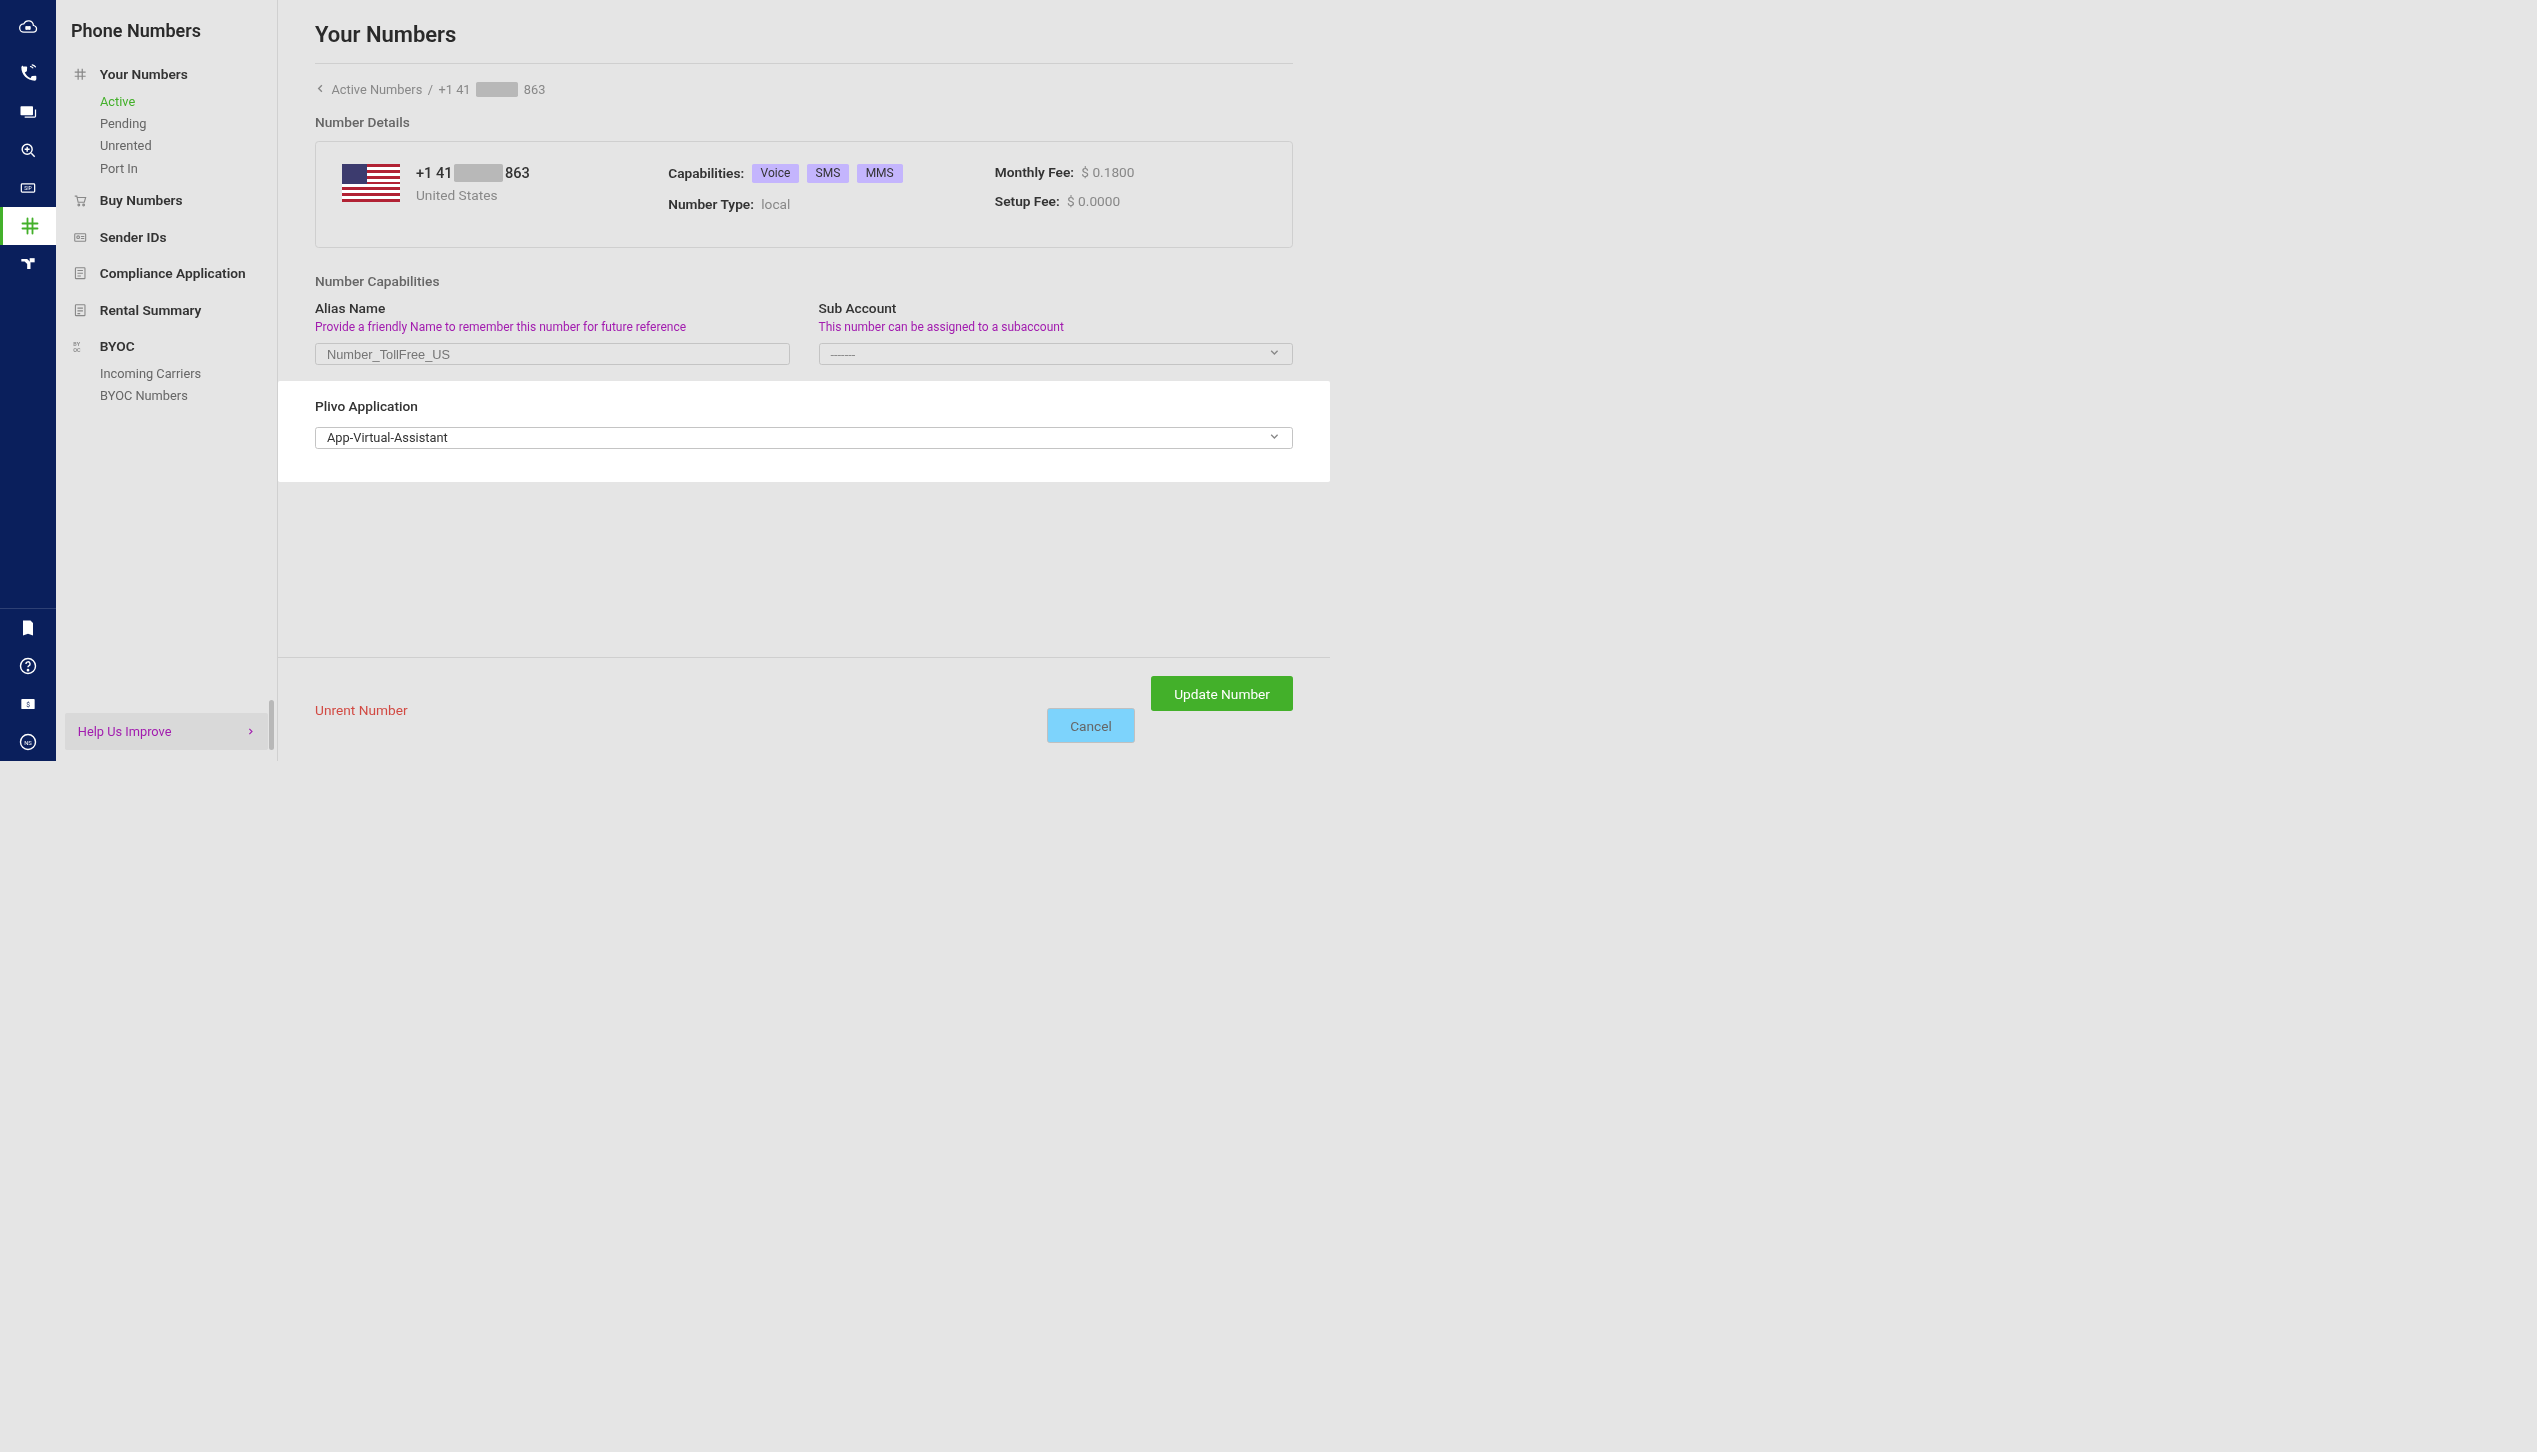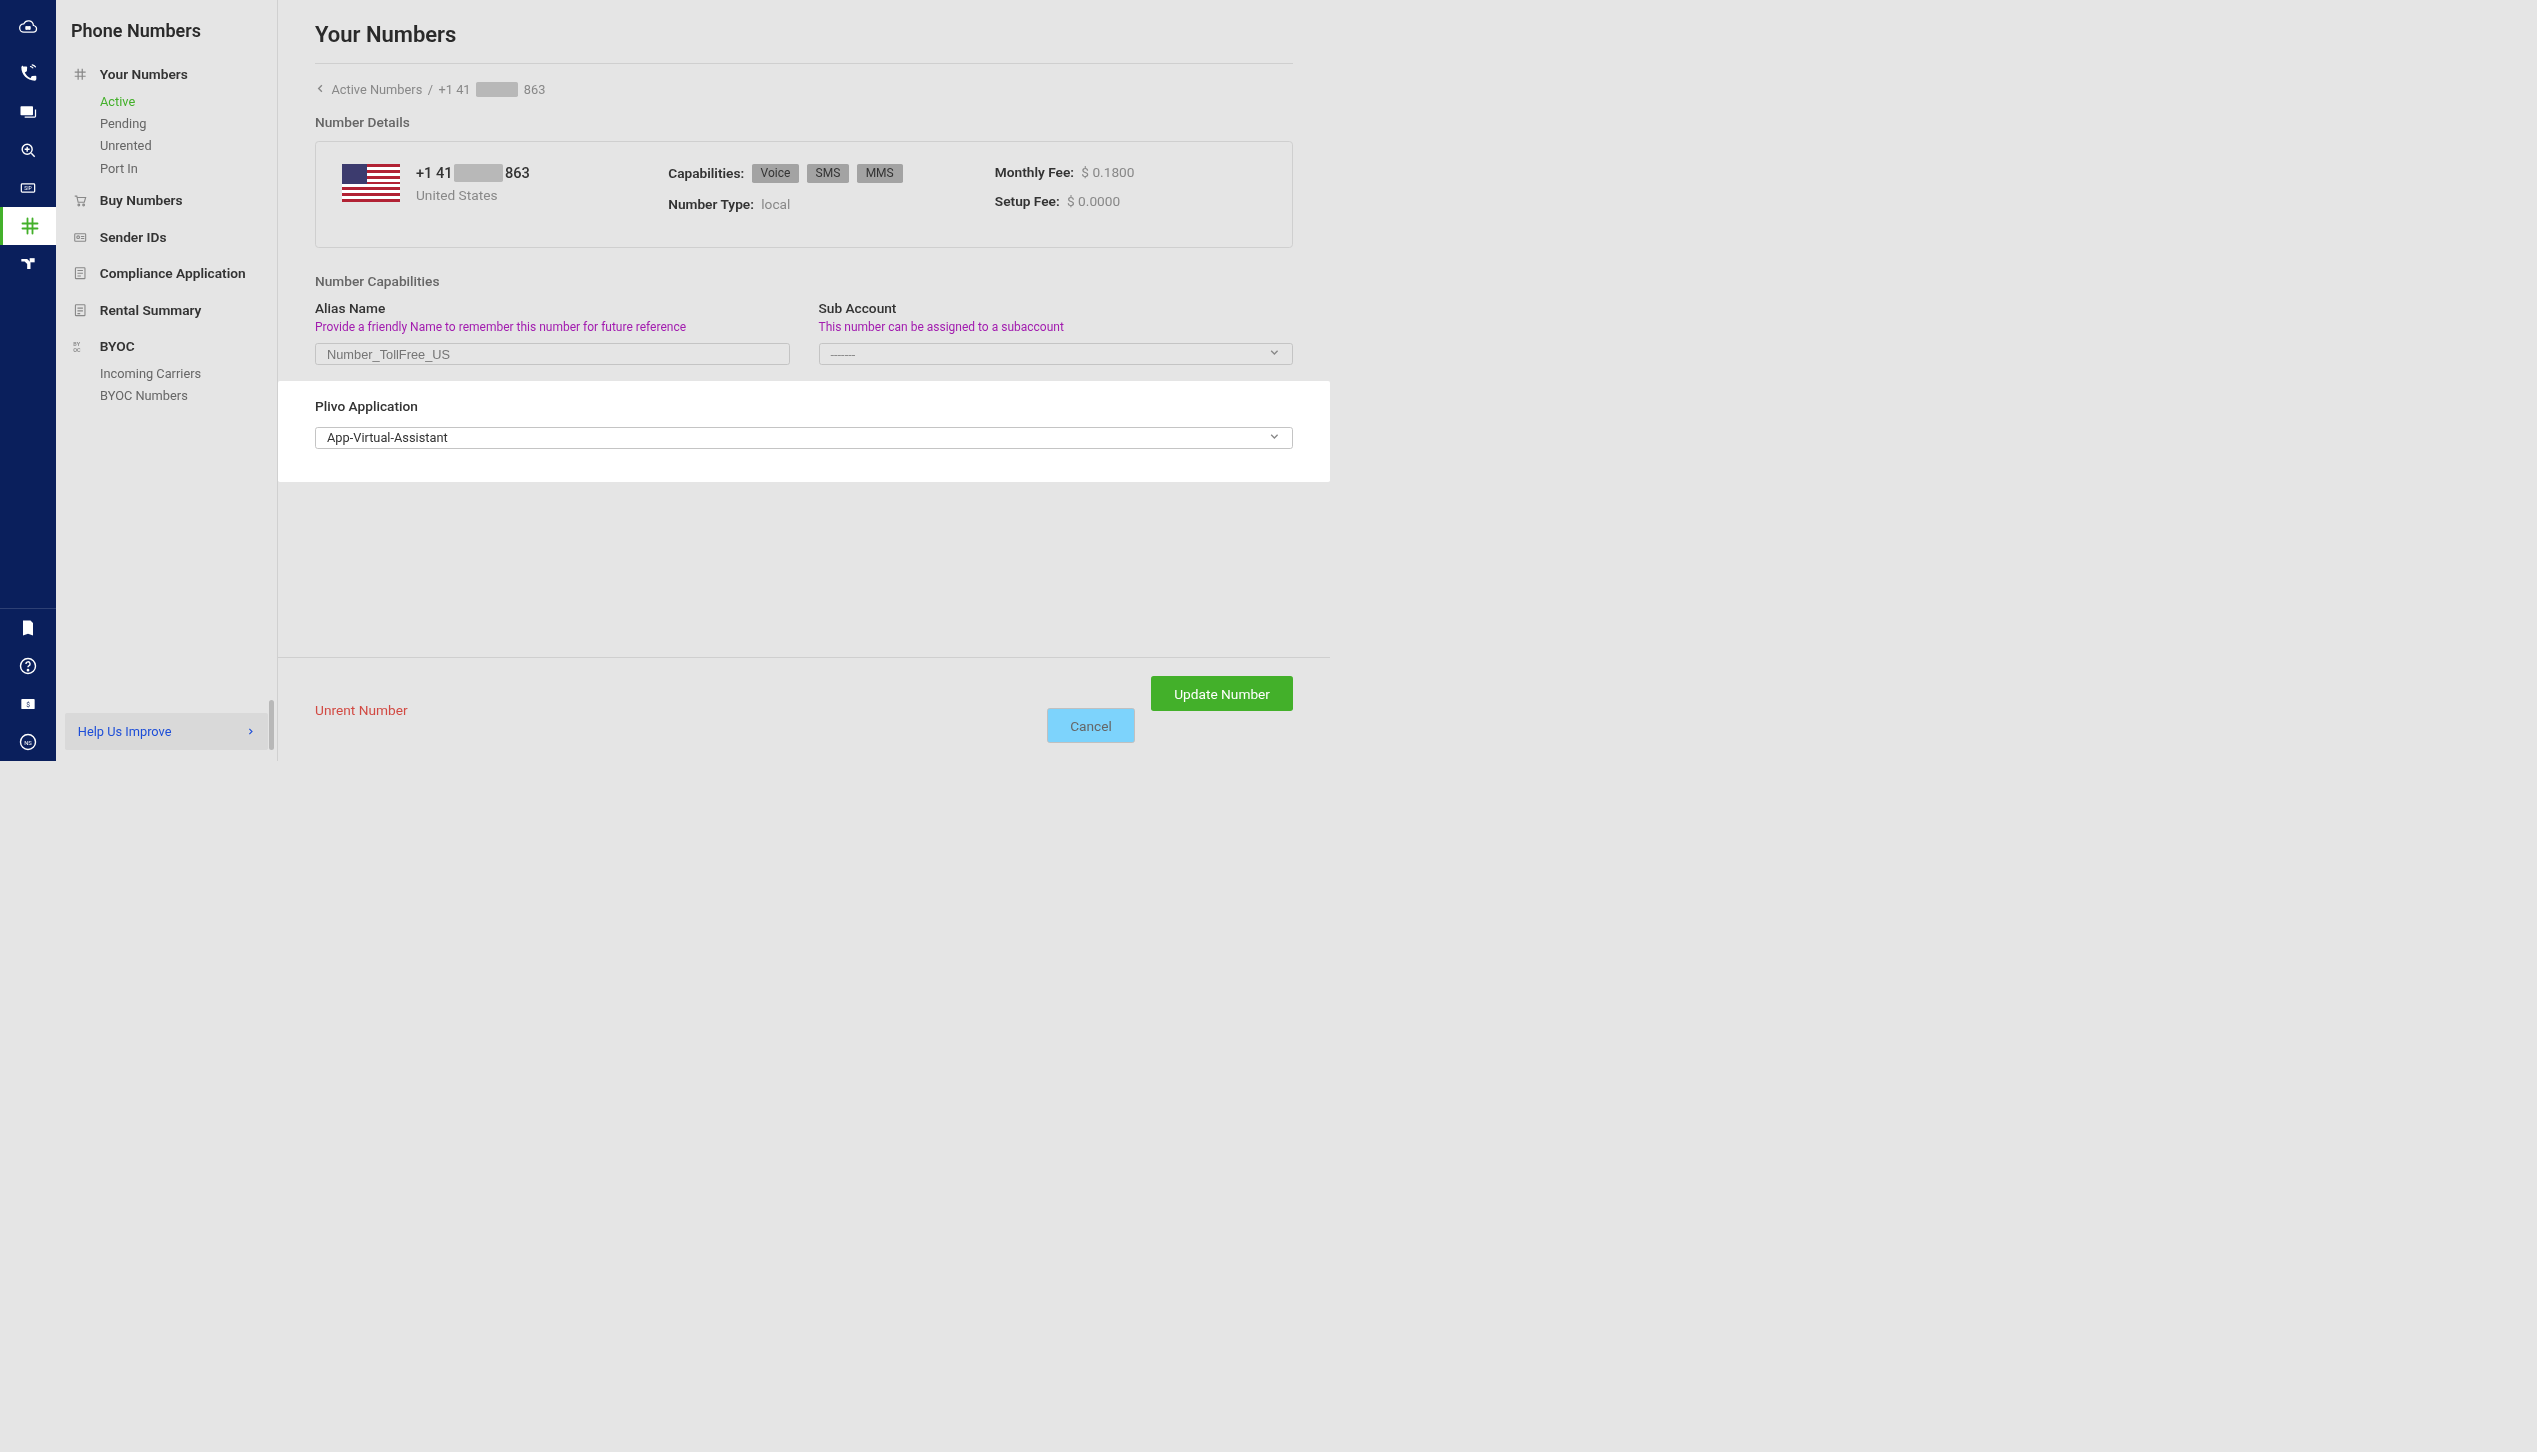--- a/index.html
+++ b/index.html
@@ -85,21 +85,21 @@
     font-size: 12.8px;
   }
   .nav-sub.active { color: #43b02a; }
   .help-improve {
     margin: 0 9px 11px;
     background: #d9d9d9;
     padding: 11px 12.8px;
     display: flex;
     align-items: center;
     justify-content: space-between;
-    color: #1d4ed8;
+    color: #a21caf;
     cursor: pointer;
     font-size: 12.8px;
     border-radius: 1.8px;
   }
   .scroll-ind {
     position: absolute;
     right: 2.7px;
     bottom: 11px;
     width: 5.5px;
     height: 50px;
@@ -172,21 +172,21 @@
     background: #3c3b6e;
   }
   .phone-info { display: flex; flex-direction: column; gap: 5.5px; }
   .phone-num { font-size: 14.6px; font-weight: 500; color: #333; display: flex; align-items: center; gap: 1.8px;}
   .mask { display:inline-block; background:#b8b8b8; color:transparent; border-radius:1.8px; }
   .country { color: #888; font-size: 13.7px; }
   .kv { display: flex; align-items: center; gap: 7.3px; margin-bottom: 12.8px; font-size: 13.7px;}
   .kv .k { font-weight: 600; color: #333; }
   .kv .v { color: #888; }
   .chips { display: flex; gap: 7.3px; }
-  .chip { background: #a3a3a3; border-radius: 1.8px; padding: 2.7px 9px; font-size: 12px; color: #333; }
+  .chip { background: #c4b5fd; border-radius: 1.8px; padding: 2.7px 9px; font-size: 12px; color: #333; }
 
   .config-grid {
     display: flex;
     gap: 29px;
     margin-bottom: 16.4px;
   }
   .field { flex: 1; }
   .field-label { font-size: 13.7px; font-weight: 500; color: #333; margin-bottom: 3.7px; }
   .field-help { font-size: 12px; color: #a21caf; margin-bottom: 9px; }
   .input, .select {

